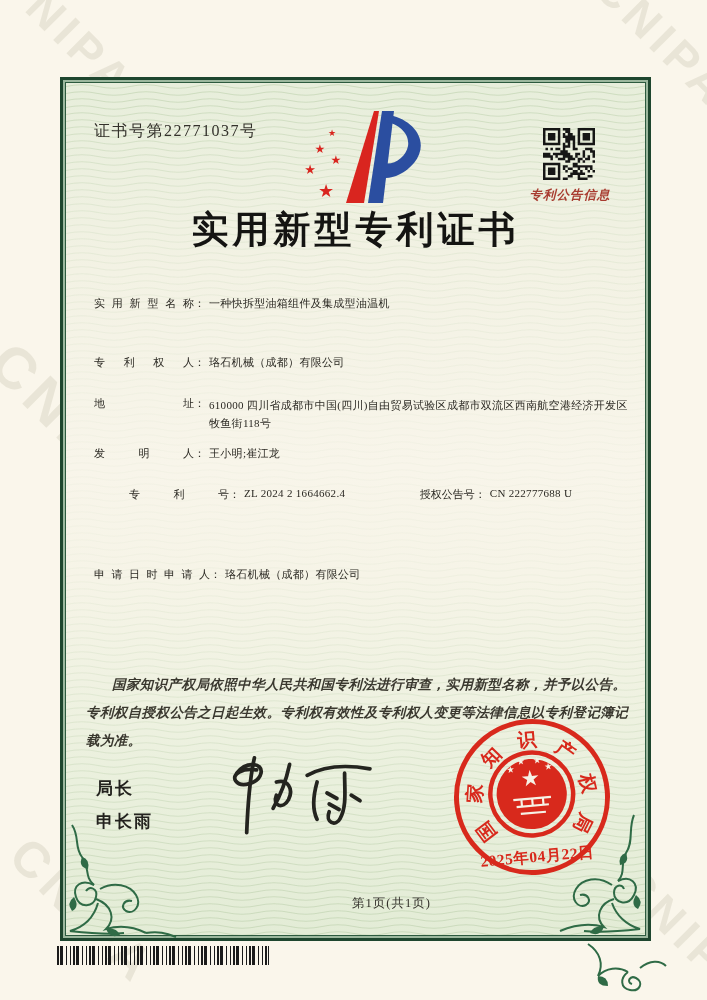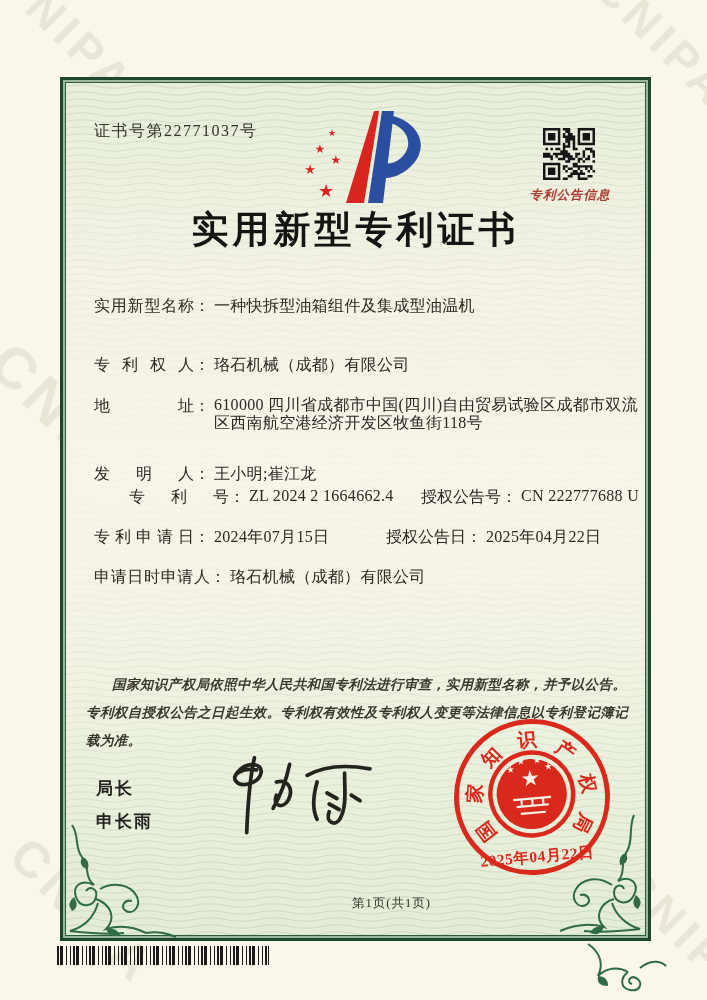--- a/index.html
+++ b/index.html
@@ -39,21 +39,21 @@
   .qr{position:absolute;left:477px;top:45px;width:52px;height:52px;}
   .qr-caption{
     position:absolute;left:452px;top:104px;width:104px;text-align:center;
     font-size:12.5px;font-style:italic;color:#a83c30;letter-spacing:1px;font-weight:bold;
   }
   .title{
     position:absolute;left:0;top:122px;width:100%;text-align:center;
     font-size:37px;font-weight:bold;letter-spacing:4px;color:#141412;
   }
   
-  .row{position:absolute;left:28px;font-size:16px;color:#2b2923;white-space:nowrap;}
+  .row{position:absolute;left:28px;font-size:11px;color:#2b2923;white-space:nowrap;}
   .lbl{display:inline-block;width:100px;text-align:justify;text-align-last:justify;vertical-align:top;}
   .lbl7{display:inline-block;width:116px;text-align:justify;text-align-last:justify;vertical-align:top;}
   .colon{display:inline-block;vertical-align:top;margin-right:4px;}
   .val{display:inline-block;vertical-align:top;letter-spacing:0.3px;}
   .row-addr .val{white-space:normal;width:424px;line-height:18px;}
   .col-left{display:inline-block;width:288px;vertical-align:top;}
   .lbl5r{display:inline-block;vertical-align:top;}
   
   .statement{
     position:absolute;left:20px;top:588px;width:544px;
@@ -140,39 +140,32 @@
     </div>
 
     <div class="row" style="top:272px;">
       <span class="lbl">专利权人</span><span class="colon">：</span><span class="val">珞石机械（成都）有限公司</span>
     </div>
 
     <div class="row row-addr" style="top:313px;">
       <span class="lbl">地址</span><span class="colon">：</span><span class="val">610000 四川省成都市中国(四川)自由贸易试验区成都市双流区西南航空港经济开发区牧鱼街118号</span>
     </div>
 
-    <div class="row" style="top:363px;margin-top:18px;">
+    <div class="row" style="top:363px;">
       <span class="lbl">发明人</span><span class="colon">：</span><span class="val">王小明;崔江龙</span>
     </div>
 
     <div class="row" style="top:404px;margin-left:35px;">
       <span class="col-left">
         <span class="lbl">专利号</span><span class="colon">：</span><span class="val">ZL 2024 2 1664662.4</span>
       </span><span>
         <span class="lbl5r">授权公告号</span><span class="colon">：</span><span class="val">CN 222777688 U</span>
       </span>
     </div>
 
-    <div class="row" style="top:444px;">
-      <span class="col-left">
-        <span class="lbl">专利申请日</span><span class="colon">：</span><span class="val">2024年07月15日</span>
-      </span><span>
-        <span class="lbl5r">授权公告日</span><span class="colon">：</span><span class="val">2025年04月22日</span>
-      </span>
-    </div>
 
     <div class="row" style="top:484px;">
       <span class="lbl7">申请日时申请人</span><span class="colon">：</span><span class="val">珞石机械（成都）有限公司</span>
     </div>
 
 
     <div class="statement">
       <div class="l1">国家知识产权局依照中华人民共和国专利法进行审查，实用新型名称，并予以公告。</div>
       <div class="l2">专利权自授权公告之日起生效。专利权有效性及专利权人变更等法律信息以专利登记簿记载为准。</div>
     </div>

